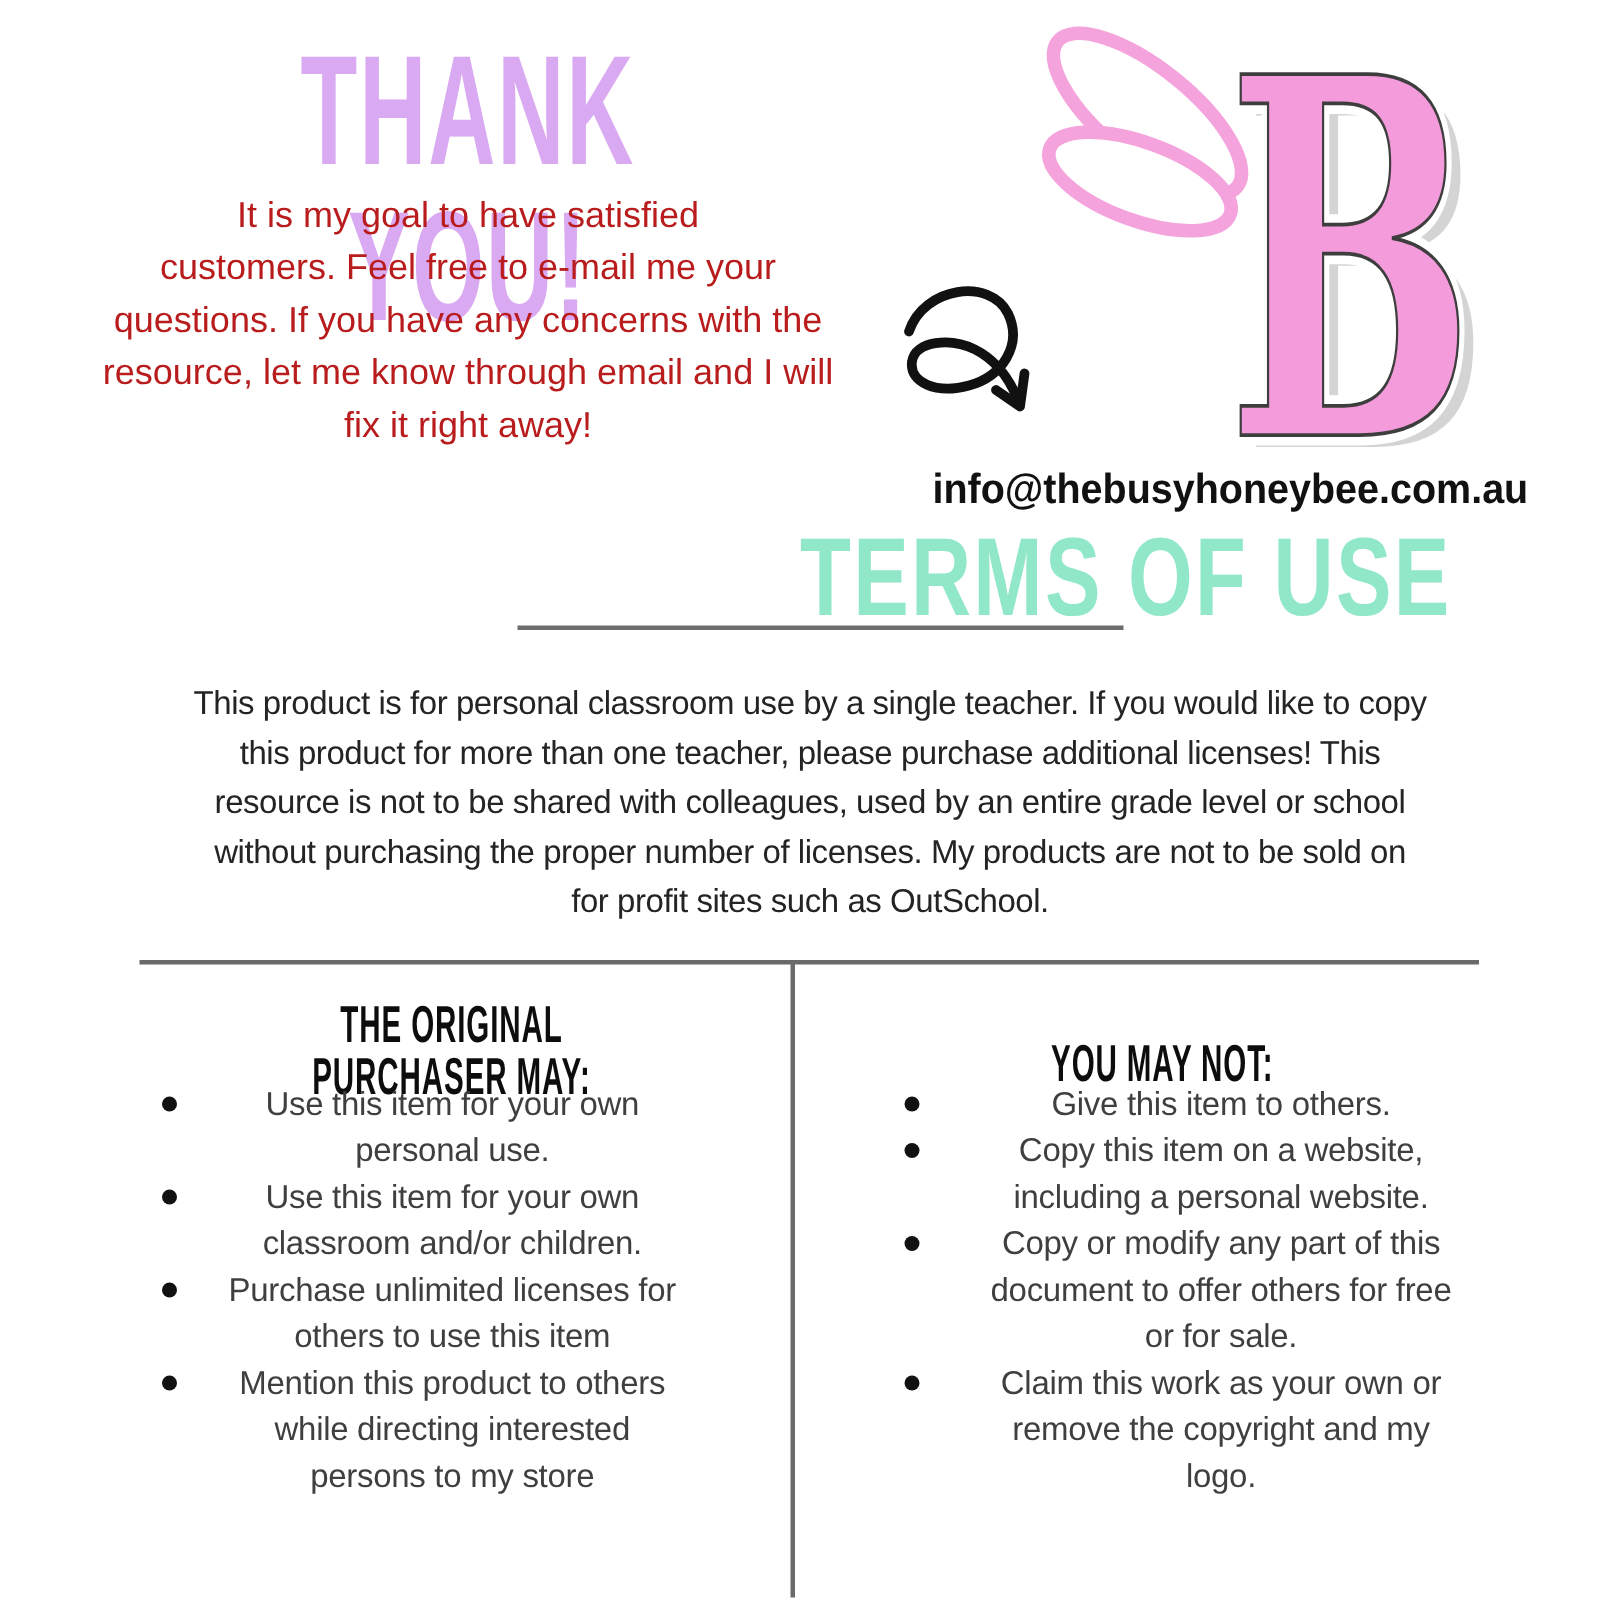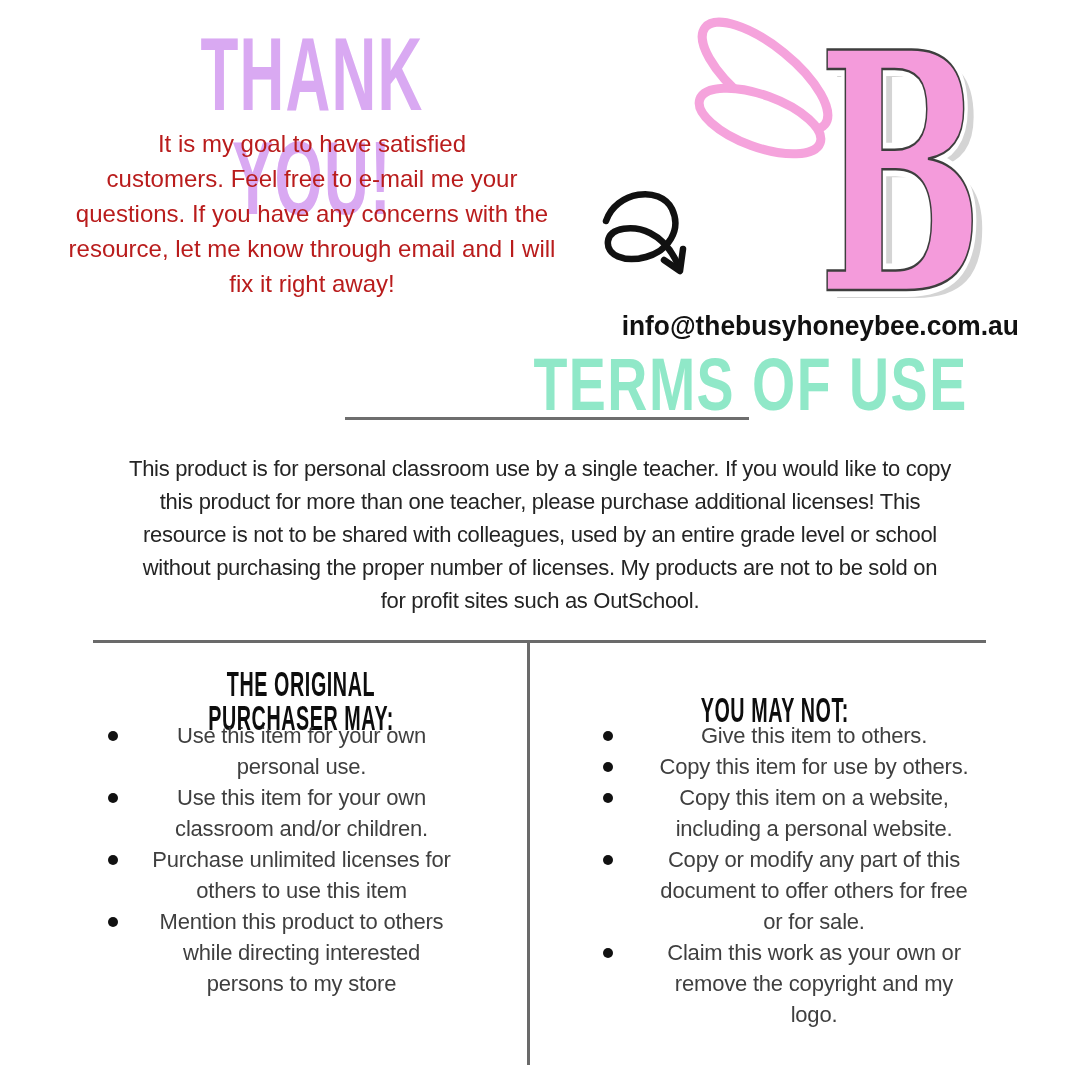--- a/index.html
+++ b/index.html
@@ -168,24 +168,20 @@
   <div class="abs col-header right">
     <span class="squish">YOU MAY NOT:</span>
   </div>
   <ul class="abs col-list right">
     <li>
       <span class="dot"></span>
       <span class="li-text">Give this item to others.</span>
     </li>
     <li>
       <span class="dot"></span>
-      <span class="li-text">Copy this item for use by others.</span>
-    </li>
-    <li>
-      <span class="dot"></span>
       <span class="li-text">Copy this item on a website,
 including a personal website.</span>
     </li>
     <li>
       <span class="dot"></span>
       <span class="li-text">Copy or modify any part of this
 document to offer others for free
 or for sale.</span>
     </li>
     <li>

